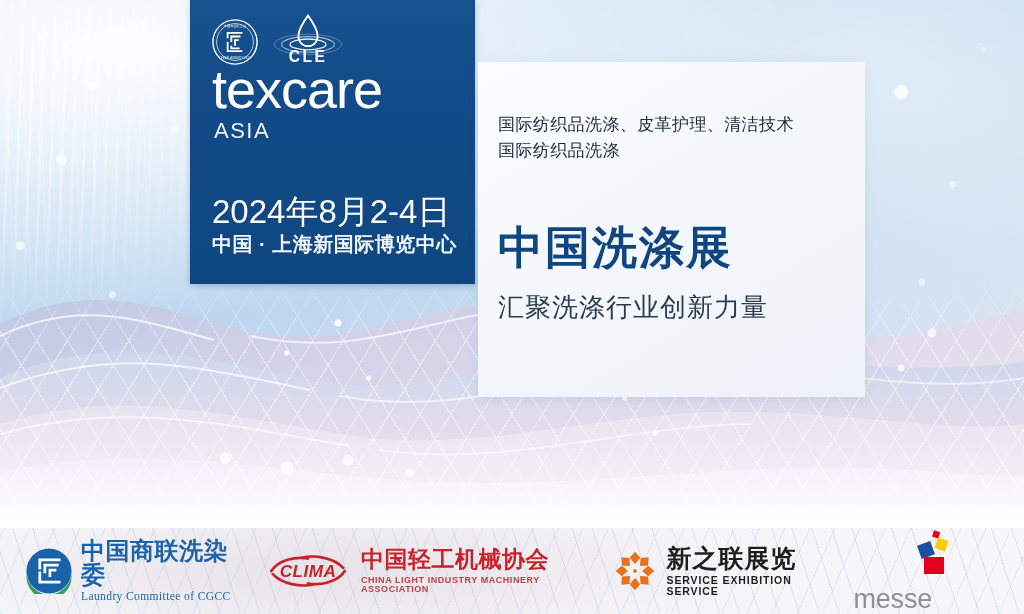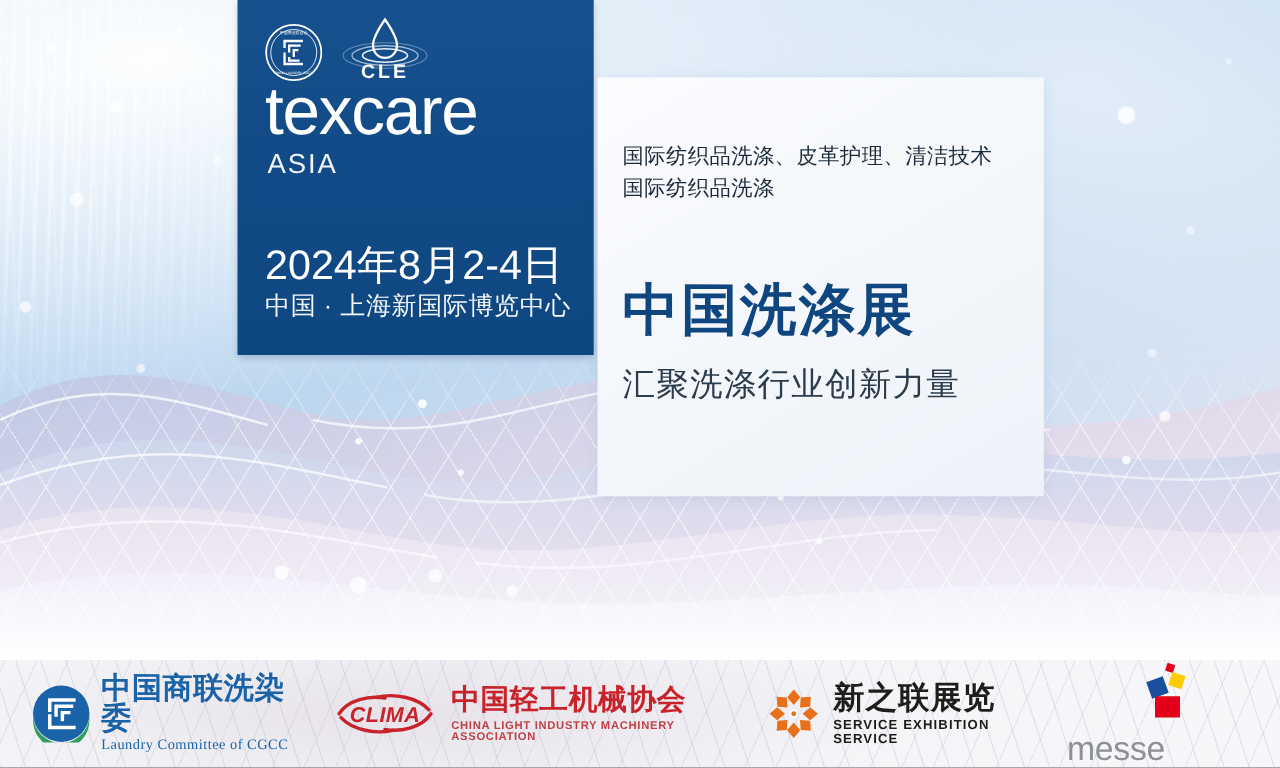--- a/index.html
+++ b/index.html
@@ -101,26 +101,26 @@
   .asia{
     position:absolute;left:24px;top:118px;
     color:#eef3f9;font-size:22px;letter-spacing:1.5px;font-weight:400;
   }
   .date-line{
     position:absolute;left:22px;top:190px;
     color:#ffffff;font-size:33px;font-weight:400;letter-spacing:0px;white-space:nowrap;
   }
   .venue-line{
     position:absolute;left:22px;top:231px;
-    color:#f2f6fb;font-size:20px;font-weight:400;letter-spacing:.5px;white-space:nowrap;
+    color:#f2f6fb;font-size:20px;font-weight:700;letter-spacing:.5px;white-space:nowrap;
   }
 
   
   .white-panel{
-    position:absolute;left:478px;top:62px;width:357px;height:335px;
+    position:absolute;left:478px;top:62px;width:387px;height:335px;
     background:linear-gradient(150deg,#fbfcfe 0%,#f4f7fb 48%,#eef3f9 100%);
     box-shadow:0 2px 10px rgba(90,120,160,.13);
   }
   .subtitle{
     position:absolute;left:20px;top:50px;width:320px;
     color:#1a2a3c;font-size:17px;line-height:1.55;letter-spacing:.4px;
   }
   .subtitle .ln{display:block;}
   .main-title{
     position:absolute;left:20px;top:163px;

